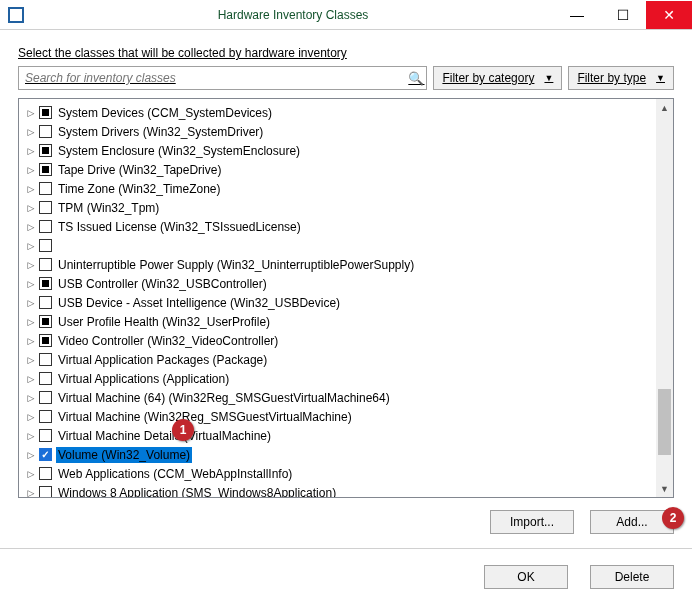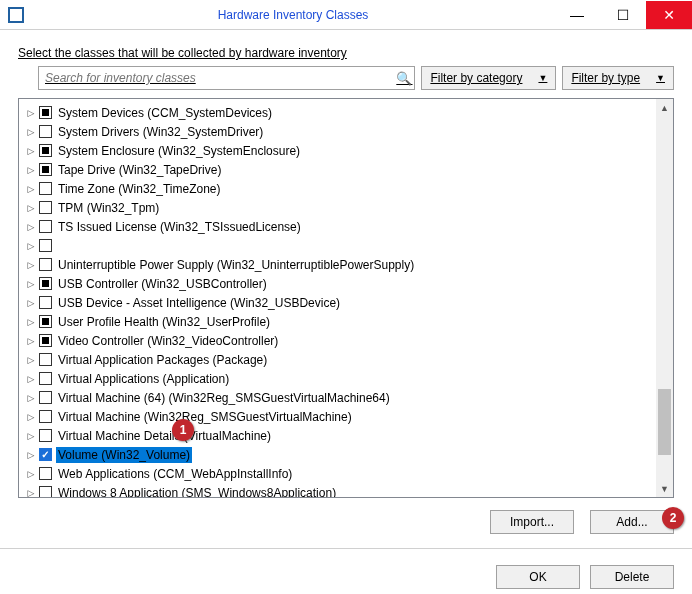--- a/index.html
+++ b/index.html
@@ -2,56 +2,56 @@
 <html><head>
 <meta charset="utf-8">
 <style>
 * { box-sizing: border-box; margin: 0; padding: 0; }
 body { font-family: "Segoe UI", Tahoma, sans-serif; font-size: 12px; background: #fff; width: 692px; height: 594px; overflow: hidden; position: relative; }
 
 .titlebar { height: 30px; background: #fff; border-bottom: 1px solid #d0d0d0; display: flex; align-items: center; position: relative; }
 .titlebar .app-icon { width: 16px; height: 16px; margin: 0 8px; background: #2060a0; display: inline-block; position: relative; }
 .titlebar .app-icon::after { content: ""; position: absolute; inset: 2px; background: #fff; }
 .titlebar .app-icon::before { content: ""; position: absolute; left: 4px; top: 4px; width: 3px; height: 3px; background: #2060a0; box-shadow: 5px 0 #2060a0, 0 5px #2060a0, 5px 5px #2060a0; }
-.titlebar .title { flex: 1; text-align: center; font-size: 12px; color: #1d4ed8; }
+.titlebar .title { flex: 1; text-align: center; font-size: 12px; color: #14532d; }
 .titlebar .win-btns { display: flex; }
 .titlebar .win-btn { width: 46px; height: 28px; display: flex; align-items: center; justify-content: center; font-family: Arial; font-size: 14px; }
 .titlebar .win-btn.close { background: #e81123; color: #fff; width: 46px; }
 .titlebar .win-btn.min { color: #000; }
 .titlebar .win-btn.max { color: #000; }
 
 .content { padding: 16px 18px 0 18px; text-decoration: underline; }
 .instr { font-size: 12px; color: #000; margin-bottom: 6px; }
 
-.search-row { display: flex; gap: 6px; margin-bottom: 8px; margin-left: 20px; }
+.search-row { display: flex; gap: 6px; margin-bottom: 8px; }
 .search-wrap { flex: 1; position: relative; border: 1px solid #a0a0a0; height: 24px; background: #fff; display: flex; align-items: center; }
 .search-wrap input { border: none; outline: none; flex: 1; padding: 0 6px; font-size: 12px; font-style: italic; color: #555; background: transparent; }
 .search-wrap .mag { width: 20px; text-align: center; color: #555; font-size: 13px; }
-.filter-btn { border: 1px solid #a0a0a0; background: #f0f0f0; height: 24px; padding: 0 8px; font-size: 12px; display: flex; align-items: center; gap: 16px; cursor: default; }
+.filter-btn { border: 1px solid #a0a0a0; background: #f0f0f0; height: 24px; padding: 0 8px; font-size: 12px; display: flex; align-items: center; gap: 10px; cursor: default; }
 .filter-btn .caret { font-size: 9px; }
 
 .list-wrap { border: 1px solid #828790; height: 400px; position: relative; background: #fff; }
 .list-scroll { position: absolute; inset: 0 17px 0 0; overflow: hidden; padding: 4px 0 0 4px; }
 .scrollbar { position: absolute; right: 0; top: 0; bottom: 0; width: 17px; background: #f0f0f0; }
 .scrollbar .arrow { height: 17px; display: flex; align-items: center; justify-content: center; font-size: 9px; color: #555; }
 .scrollbar .track { position: absolute; top: 17px; bottom: 17px; left: 0; right: 0; }
 .scrollbar .thumb { position: absolute; left: 2px; right: 2px; background: #c0c0c0; }
 .scrollbar .arrow.down { position: absolute; bottom: 0; left: 0; right: 0; }
 
 .tree-row { display: flex; align-items: center; height: 19px; padding-left: 2px; white-space: nowrap; }
 .tree-row .expander { width: 12px; font-size: 9px; color: #555; text-align: center; cursor: default; }
 .tree-row .chk { width: 13px; height: 13px; border: 1px solid #333; margin: 0 4px 0 2px; display: inline-flex; align-items: center; justify-content: center; background: #fff; cursor: default; flex-shrink: 0; }
 .tree-row .chk.partial::after { content: ""; width: 7px; height: 7px; background: #000; display: block; }
 .tree-row .chk.checked { background: #1a6fd8; border-color: #1a6fd8; }
 .tree-row .chk.checked::after { content: "✓"; color: #fff; font-size: 10px; line-height: 11px; font-weight: bold; }
 .tree-row .label { font-size: 12px; padding: 1px 2px; cursor: default; }
 .tree-row.selected .label { background: #0078d7; color: #000000; }
 
 .btn-row { display: flex; justify-content: flex-end; gap: 16px; padding: 12px 18px 0 0; }
-.btn-row2 { display: flex; justify-content: flex-end; gap: 10px; padding: 16px 18px 0 0; }
+.btn-row2 { display: flex; justify-content: flex-end; gap: 22px; padding: 16px 18px 0 0; }
 .push-btn { width: 84px; height: 24px; border: 1px solid #a0a0a0; background: #f0f0f0; font-size: 12px; cursor: default; text-align: center; line-height: 22px; }
 
 .divider { border-top: 1px solid #d0d0d0; margin: 0 0 0 0; }
 
 .badge { position: absolute; width: 22px; height: 22px; border-radius: 50%; background: #c1272d; color: #fff; font-weight: bold; font-size: 12px; display: flex; align-items: center; justify-content: center; box-shadow: 1px 1px 2px rgba(0,0,0,0.4); z-index: 10; }
 </style>
 </head>
 <body>
 
 <div class="titlebar">

